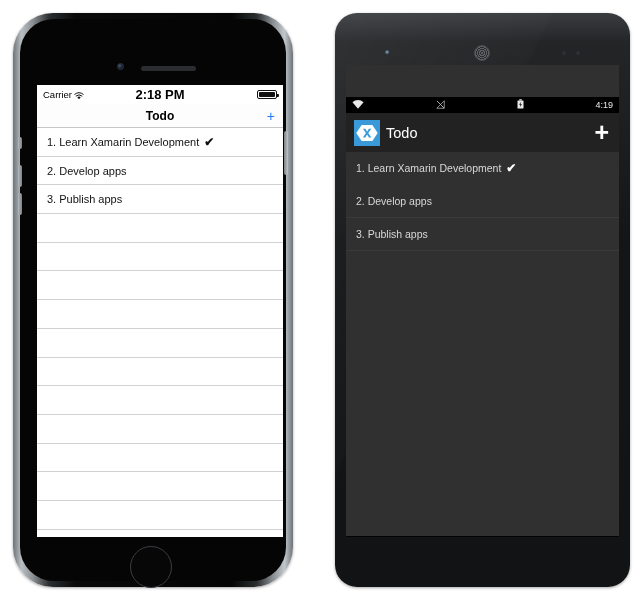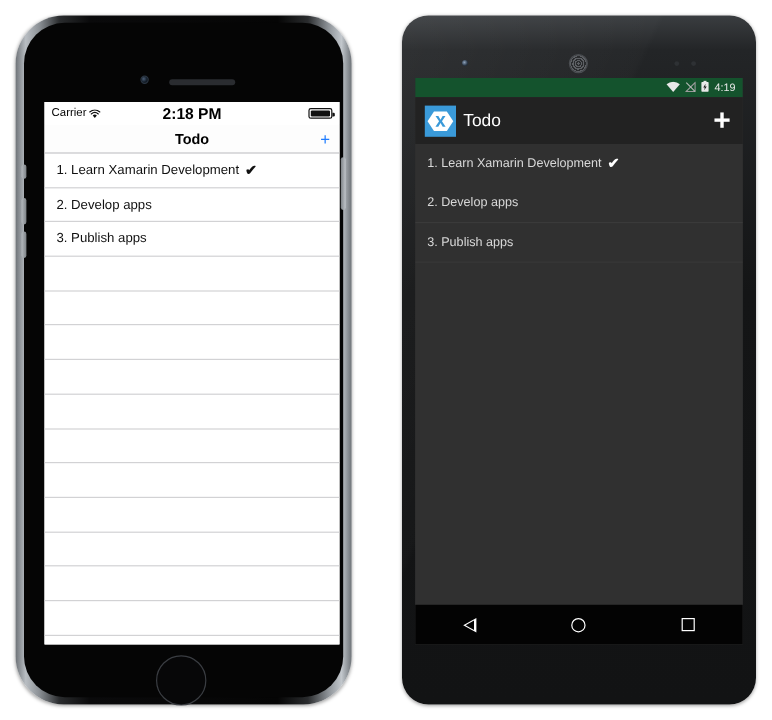--- a/index.html
+++ b/index.html
@@ -131,23 +131,23 @@
     position: absolute; top: 38px; width: 4px; height: 4px;
     border-radius: 50%; background: #2e3134;
   }
   .ad-screen {
     position: absolute; left: 11px; top: 52px;
     width: 273px; height: 472px;
     background: #303030; overflow: hidden;
   }
 
   .ad-status {
-    height: 16px; background: #14532d; display: flex; align-items: center;
-    justify-content: flex-end; gap: 4px; padding: 0 6px;
-    font-size: 9px; color: #e8e8e8;
+    height: 16px; background: #000000; display: flex; align-items: center;
+    justify-content: space-between; gap: 4px; padding: 0 6px;
+    font-size: 9px; color: #e8e8e8; margin-top: 32px;
   }
   .ad-appbar {
     height: 39px; background: #222222;
     display: flex; align-items: center; padding: 0 10px 0 8px;
   }
   .xam-logo {
     width: 26px; height: 26px; background: #3a9ad9;
     display: flex; align-items: center; justify-content: center;
     flex: none;
   }

